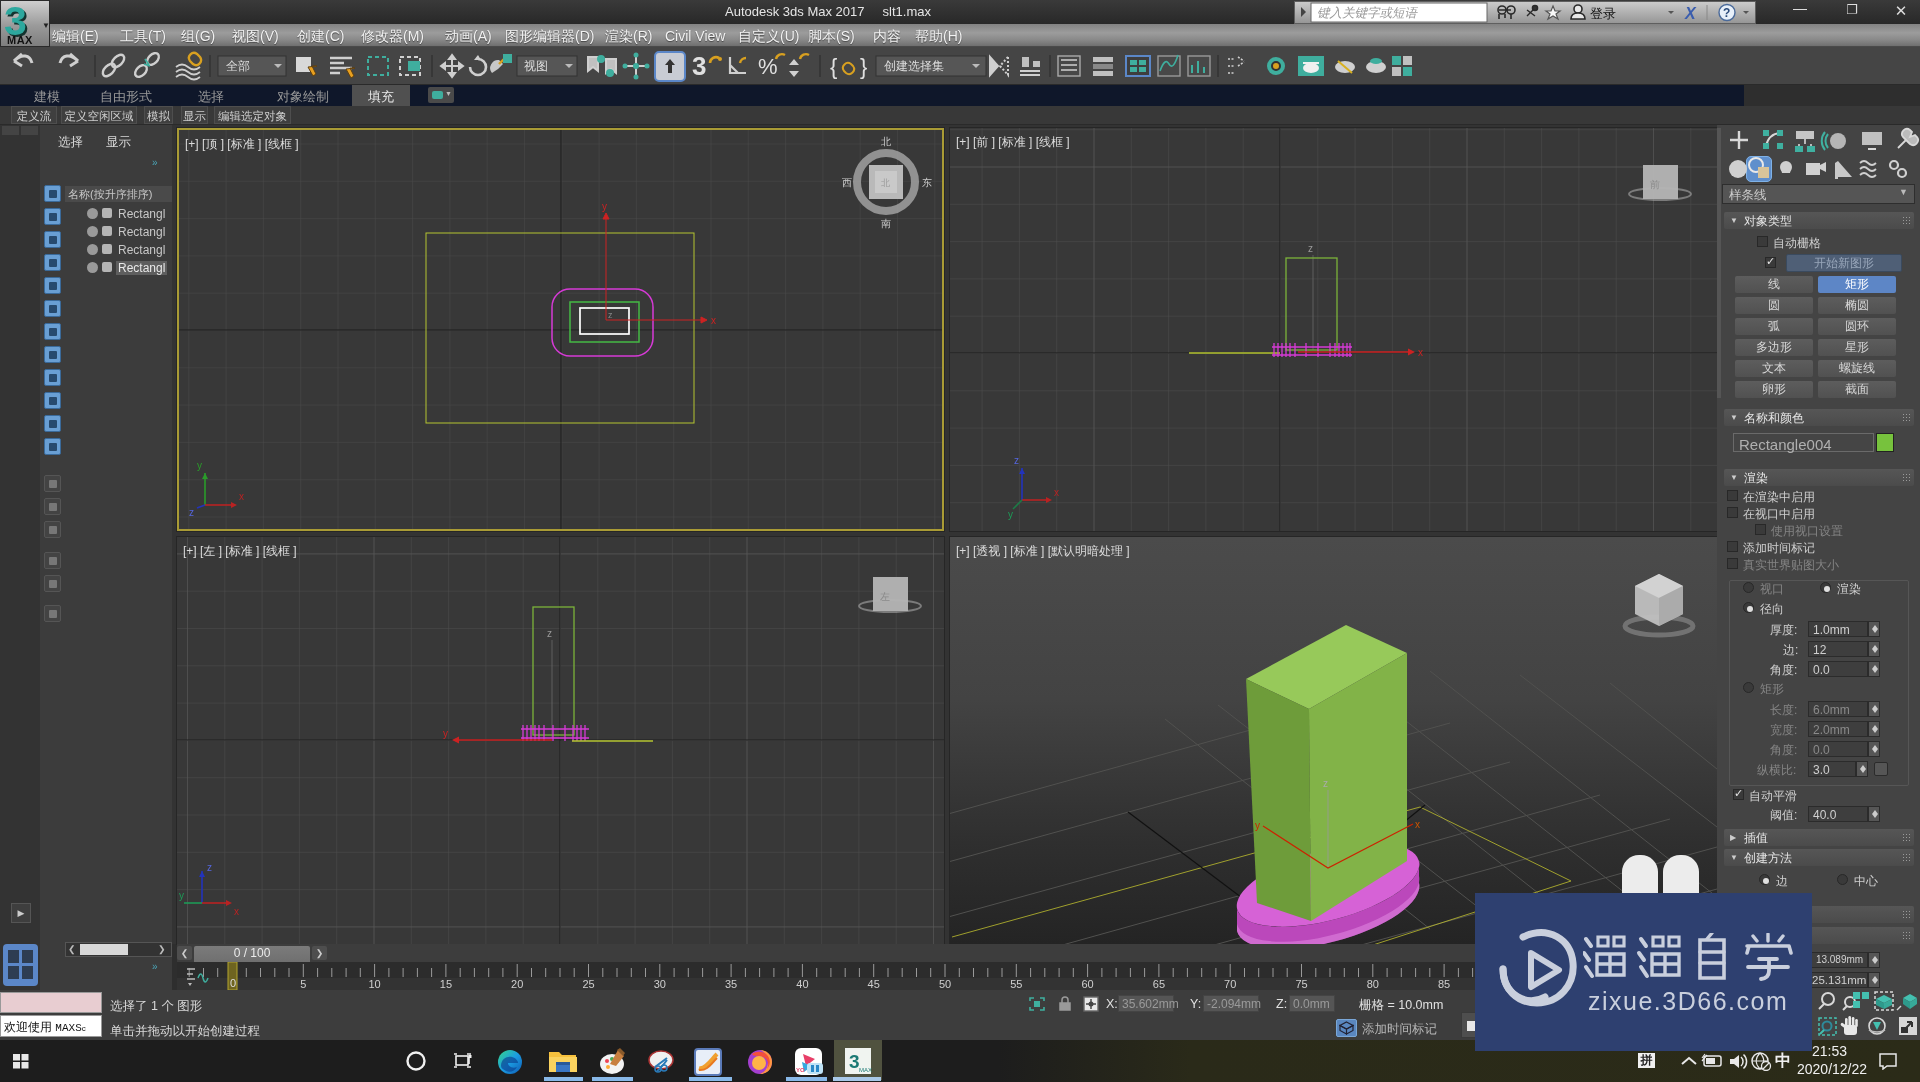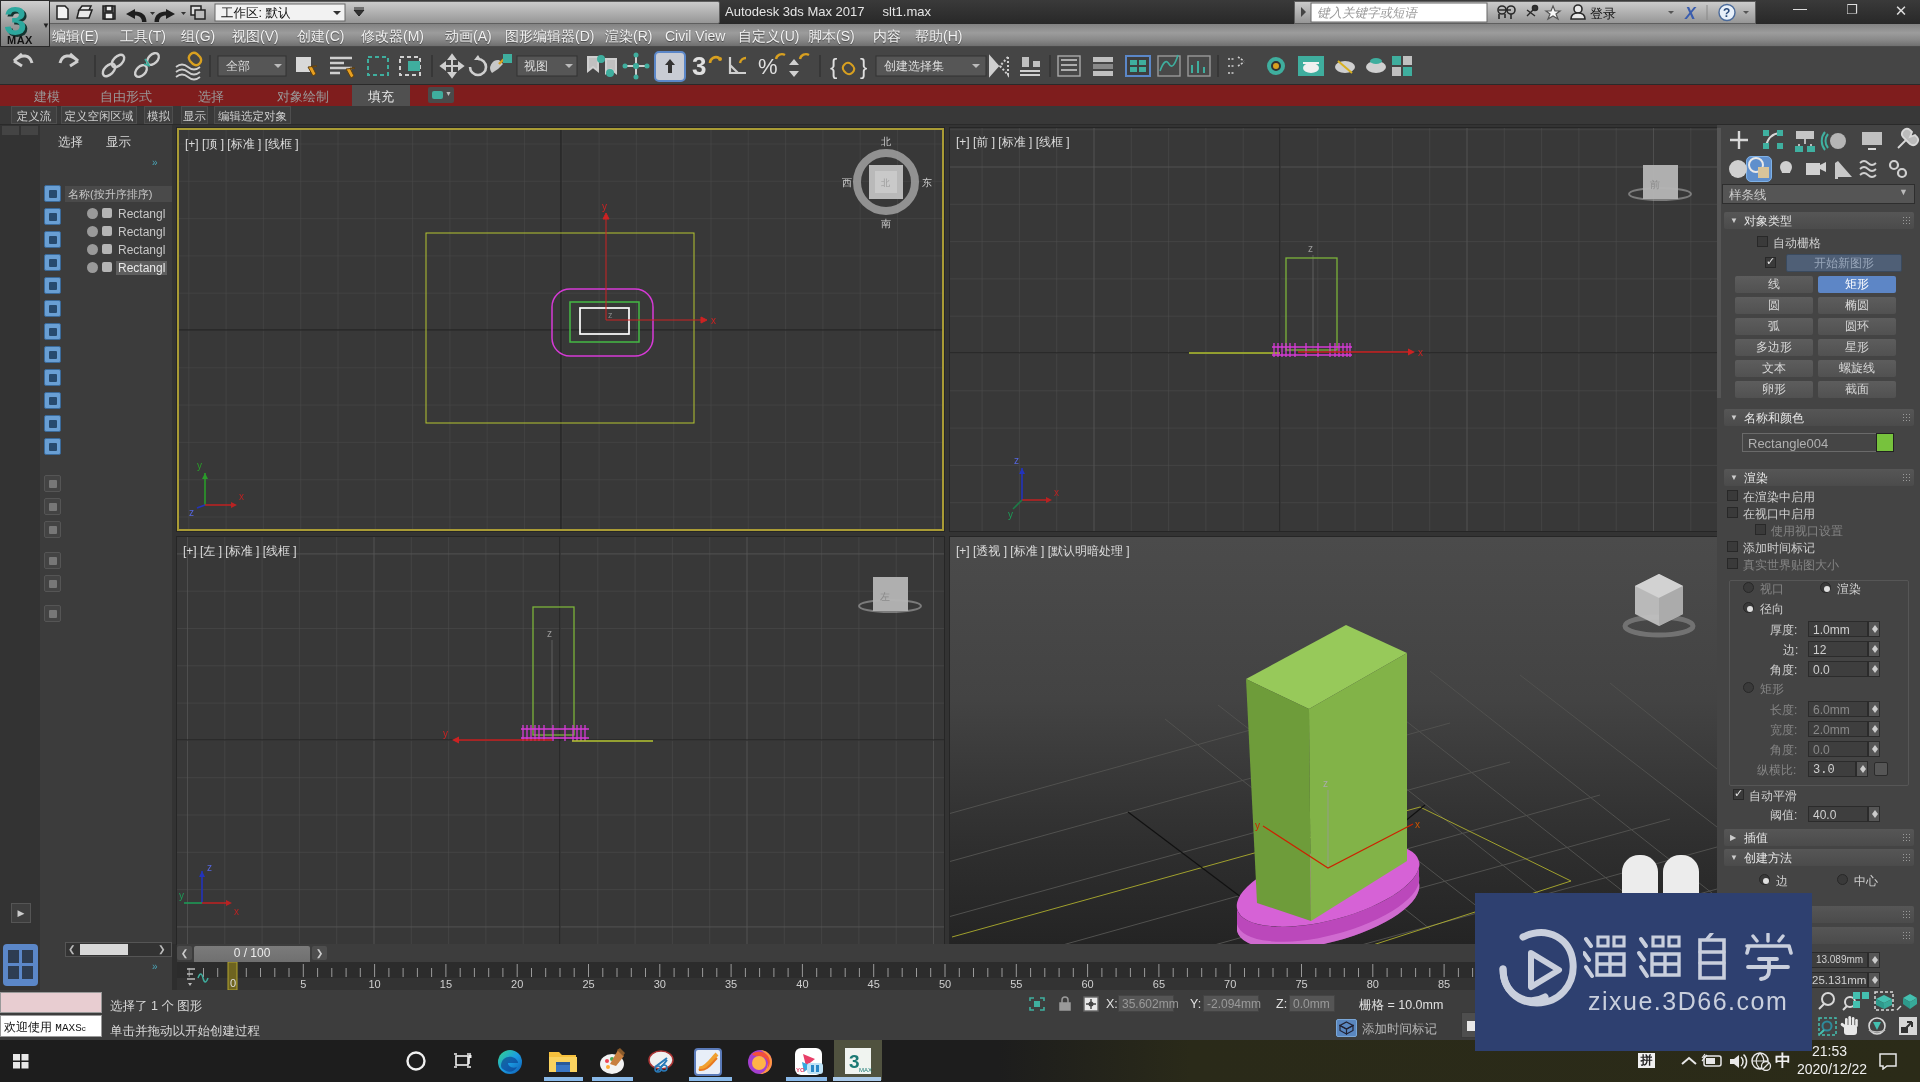--- a/index.html
+++ b/index.html
@@ -11,21 +11,21 @@
 #infocenter{left:1294px;top:1px;width:462px;height:23px;background:linear-gradient(#cbcbcb,#969696);border:1px solid #5f5f5f;}
 #title-text{left:725px;top:4px;width:440px;height:16px;color:#e5e5e5;font-size:13px;}
 
 #maxlogo{left:0;top:0;width:50px;height:47px;background:linear-gradient(#cfcfcf,#9a9a9a 55%,#7e7e7e);border:1px solid #2a2a2a;z-index:5;}
 
 #menubar{left:0;top:24px;width:1920px;height:23px;background:linear-gradient(#828282,#9c9c9c 40%,#8a8a8a 70%,#6f6f6f);border-bottom:1px solid #4a4a4a;}
 .menuitem{position:absolute;top:4px;color:#f2f2f2;font-size:14px;text-shadow:0 1px 1px #444;}
 
 #toolbar{left:0;top:47px;width:1920px;height:38px;background:#454545;border-bottom:1px solid #2a2a2a;}
 
-#ribbontabs{left:0;top:85px;width:1920px;height:21px;background:#7f1d1d;}
+#ribbontabs{left:0;top:85px;width:1744px;height:21px;background:#0f172a;}
 .rtab{position:absolute;top:3px;color:#999;font-size:13px;}
 #rtab-sel{left:352px;top:0px;width:58px;height:21px;background:#505050;color:#e8e8e8;font-size:13px;text-align:center;padding-top:3px;}
 #ribbonrow{left:0;top:106px;width:1920px;height:19px;background:#383838;border-bottom:1px solid #2a2a2a;}
 .rbtn{position:absolute;top:0px;height:18px;background:#3f3f3f;border:1px solid #4e4e4e;color:#cecece;font-size:11.5px;text-align:center;padding-top:2px;white-space:nowrap;overflow:hidden;}
 
 #main{left:0;top:125px;width:1920px;height:819px;background:#333333;}
 #leftstrip{left:0;top:125px;width:40px;height:865px;background:#333;}
 #sceneexp{left:40px;top:125px;width:132px;height:865px;background:#3c3c3c;}
 .viewport{position:absolute;background:#383838;outline:1px solid #262626;}
 .vplabel{position:absolute;left:6px;top:6px;color:#dcdcdc;font-size:12px;z-index:3;}
@@ -61,41 +61,20 @@
 #ruler{left:177px;top:962px;width:1540px;height:28px;background:#2b2b2b;}
 #statusbar{left:0;top:990px;width:1717px;height:50px;background:#3d3d3d;}
 
 #taskbar{left:0;top:1040px;width:1920px;height:42px;background:linear-gradient(90deg,#1d1d1d 0,#1d1d1d 52%,#2a2a19 62%,#2b2b18 100%);}
 
 #watermark{left:1475px;top:893px;width:337px;height:158px;background:#2e4070;z-index:50;}
 </style></head>
 <body>
 <div id="page">
 <div class="abs" id="titlebar"></div>
-<div class="abs" id="qat">
-  <svg width="320" height="21">
-    <g stroke="#222" stroke-width="1.5" fill="none">
-      <path d="M8 4h8l3 3v10H8z" fill="#f2f2f2"></path>
-      <path d="M30 8l3-4h9l-2 4z M28 16l2-8h13l-3 8z" fill="#e8e8e8"></path>
-      <rect x="54" y="4" width="12" height="13" fill="#555"></rect>
-          <rect x="57" y="4" width="6" height="5" fill="#eee"></rect>
-          <rect x="56" y="11" width="8" height="6" fill="#eee"></rect>
-      <path d="M86 7l-9 5 9 5v-3.5c4.5 0 7 2.5 7 6.5h4.5c0-7-4.5-10.5-11.5-10.5z" fill="#1e1e1e" stroke="none"></path>
-      <path d="M101 10l2.5 3 2.5-3z" fill="#333" stroke="none"></path>
-      <path d="M117 7l9 5-9 5v-3.5c-4.5 0-7 2.5-7 6.5h-4.5c0-7 4.5-10.5 11.5-10.5z" fill="#1e1e1e" stroke="none"></path>
-      <path d="M132 10l2.5 3 2.5-3z" fill="#333" stroke="none"></path>
-      <rect x="142" y="4" width="10" height="9" fill="#ddd"></rect>
-          <rect x="146" y="8" width="10" height="9" fill="#bbb"></rect>
-    </g>
-    <rect x="166" y="2" width="130" height="17" fill="#f2f2f2" stroke="#666"></rect>
-    <text x="172" y="15" font-size="12.5" fill="#111">工作区: 默认</text>
-    <path d="M284 9l4 4 4-4z" fill="#333"></path>
-    <path d="M305 8h10l-5 6z M305 6h10" stroke="#222" fill="#333"></path>
-  </svg>
-</div>
 <div class="abs" id="infocenter">
   <svg width="460" height="21">
     <path d="M6 5l5 5-5 5z" fill="#444"></path>
     <rect x="16" y="1" width="176" height="19" fill="#fff" stroke="#666"></rect>
     <text x="22" y="15" font-size="12.5" fill="#999" font-style="italic">键入关键字或短语</text>
     <g stroke="#2a2a2a" stroke-width="1.6" fill="none">
       <circle cx="207" cy="8" r="4"></circle>
           <circle cx="216" cy="8" r="4"></circle>
           <path d="M204 12v5m6-5v4m6-4v5m-12-9h12"></path>
       <path d="M232 14l8-8m-8 2l8 6" stroke-width="1.4"></path>
@@ -588,21 +567,21 @@
       <div class="rbtn2" style="left:101px;top:172px;">椭圆</div>
   <div class="rbtn2" style="left:18px;top:193px;">弧</div>
       <div class="rbtn2" style="left:101px;top:193px;">圆环</div>
   <div class="rbtn2" style="left:18px;top:214px;">多边形</div>
       <div class="rbtn2" style="left:101px;top:214px;">星形</div>
   <div class="rbtn2" style="left:18px;top:235px;">文本</div>
       <div class="rbtn2" style="left:101px;top:235px;">螺旋线</div>
   <div class="rbtn2" style="left:18px;top:256px;">卵形</div>
       <div class="rbtn2" style="left:101px;top:256px;">截面</div>
   <div class="rhead" style="top:284px;">名称和颜色</div>
-  <div class="abs" style="left:25px;top:308px;width:141px;height:19px;background:#454545;border:1px solid #6a6a6a;color:#b0b0b0;font-size:13px;padding:2px 0 0 5px;">Rectangle004</div>
+  <div class="abs" style="left:16px;top:308px;width:141px;height:19px;background:#454545;border:1px solid #6a6a6a;color:#b0b0b0;font-size:15px;padding:2px 0 0 5px;">Rectangle004</div>
   <div class="abs" style="left:159px;top:308px;width:18px;height:19px;background:#77c23d;border:1px solid #222;"></div>
   <div class="rhead" style="top:344px;">渲染</div>
   <div class="chk" style="left:10px;top:365px;"></div>
       <div class="rlbl" style="left:26px;top:364px;">在渲染中启用</div>
   <div class="chk" style="left:10px;top:382px;"></div>
       <div class="rlbl" style="left:26px;top:381px;">在视口中启用</div>
   <div class="chk" style="left:38px;top:399px;"></div>
       <div class="rlbl dim" style="left:54px;top:398px;">使用视口设置</div>
   <div class="chk" style="left:10px;top:416px;"></div>
       <div class="rlbl" style="left:26px;top:415px;">添加时间标记</div>
@@ -629,21 +608,21 @@
   <div class="rlbl dim" style="left:53px;top:577px;">长度:</div>
       <div class="sfield dim" style="left:91px;top:576px;width:60px;">6.0mm</div>
       <div class="spin" style="left:151px;top:576px;"></div>
   <div class="rlbl dim" style="left:53px;top:597px;">宽度:</div>
       <div class="sfield dim" style="left:91px;top:596px;width:60px;">2.0mm</div>
       <div class="spin" style="left:151px;top:596px;"></div>
   <div class="rlbl dim" style="left:53px;top:617px;">角度:</div>
       <div class="sfield dim" style="left:91px;top:616px;width:60px;">0.0</div>
       <div class="spin" style="left:151px;top:616px;"></div>
   <div class="rlbl dim" style="left:40px;top:637px;">纵横比:</div>
-      <div class="sfield" style="left:91px;top:636px;width:48px;font-family:Liberation Mono, monospace;">3.0</div>
+      <div class="sfield" style="left:91px;top:636px;width:48px;">3.0</div>
       <div class="spin" style="left:139px;top:636px;"></div>
       <div class="abs" style="left:157px;top:637px;width:14px;height:14px;background:#565656;border:1px solid #2b2b2b;border-radius:2px;"></div>
   <div class="chk on" style="left:16px;top:664px;"></div>
       <div class="rlbl" style="left:32px;top:663px;">自动平滑</div>
   <div class="rlbl" style="left:53px;top:682px;">阈值:</div>
       <div class="sfield" style="left:91px;top:681px;width:60px;">40.0</div>
       <div class="spin" style="left:151px;top:681px;"></div>
   <div class="rhead col" style="top:704px;">插值</div>
   <div class="rhead" style="top:724px;">创建方法</div>
   <div class="radio on" style="left:42px;top:749px;"></div>

